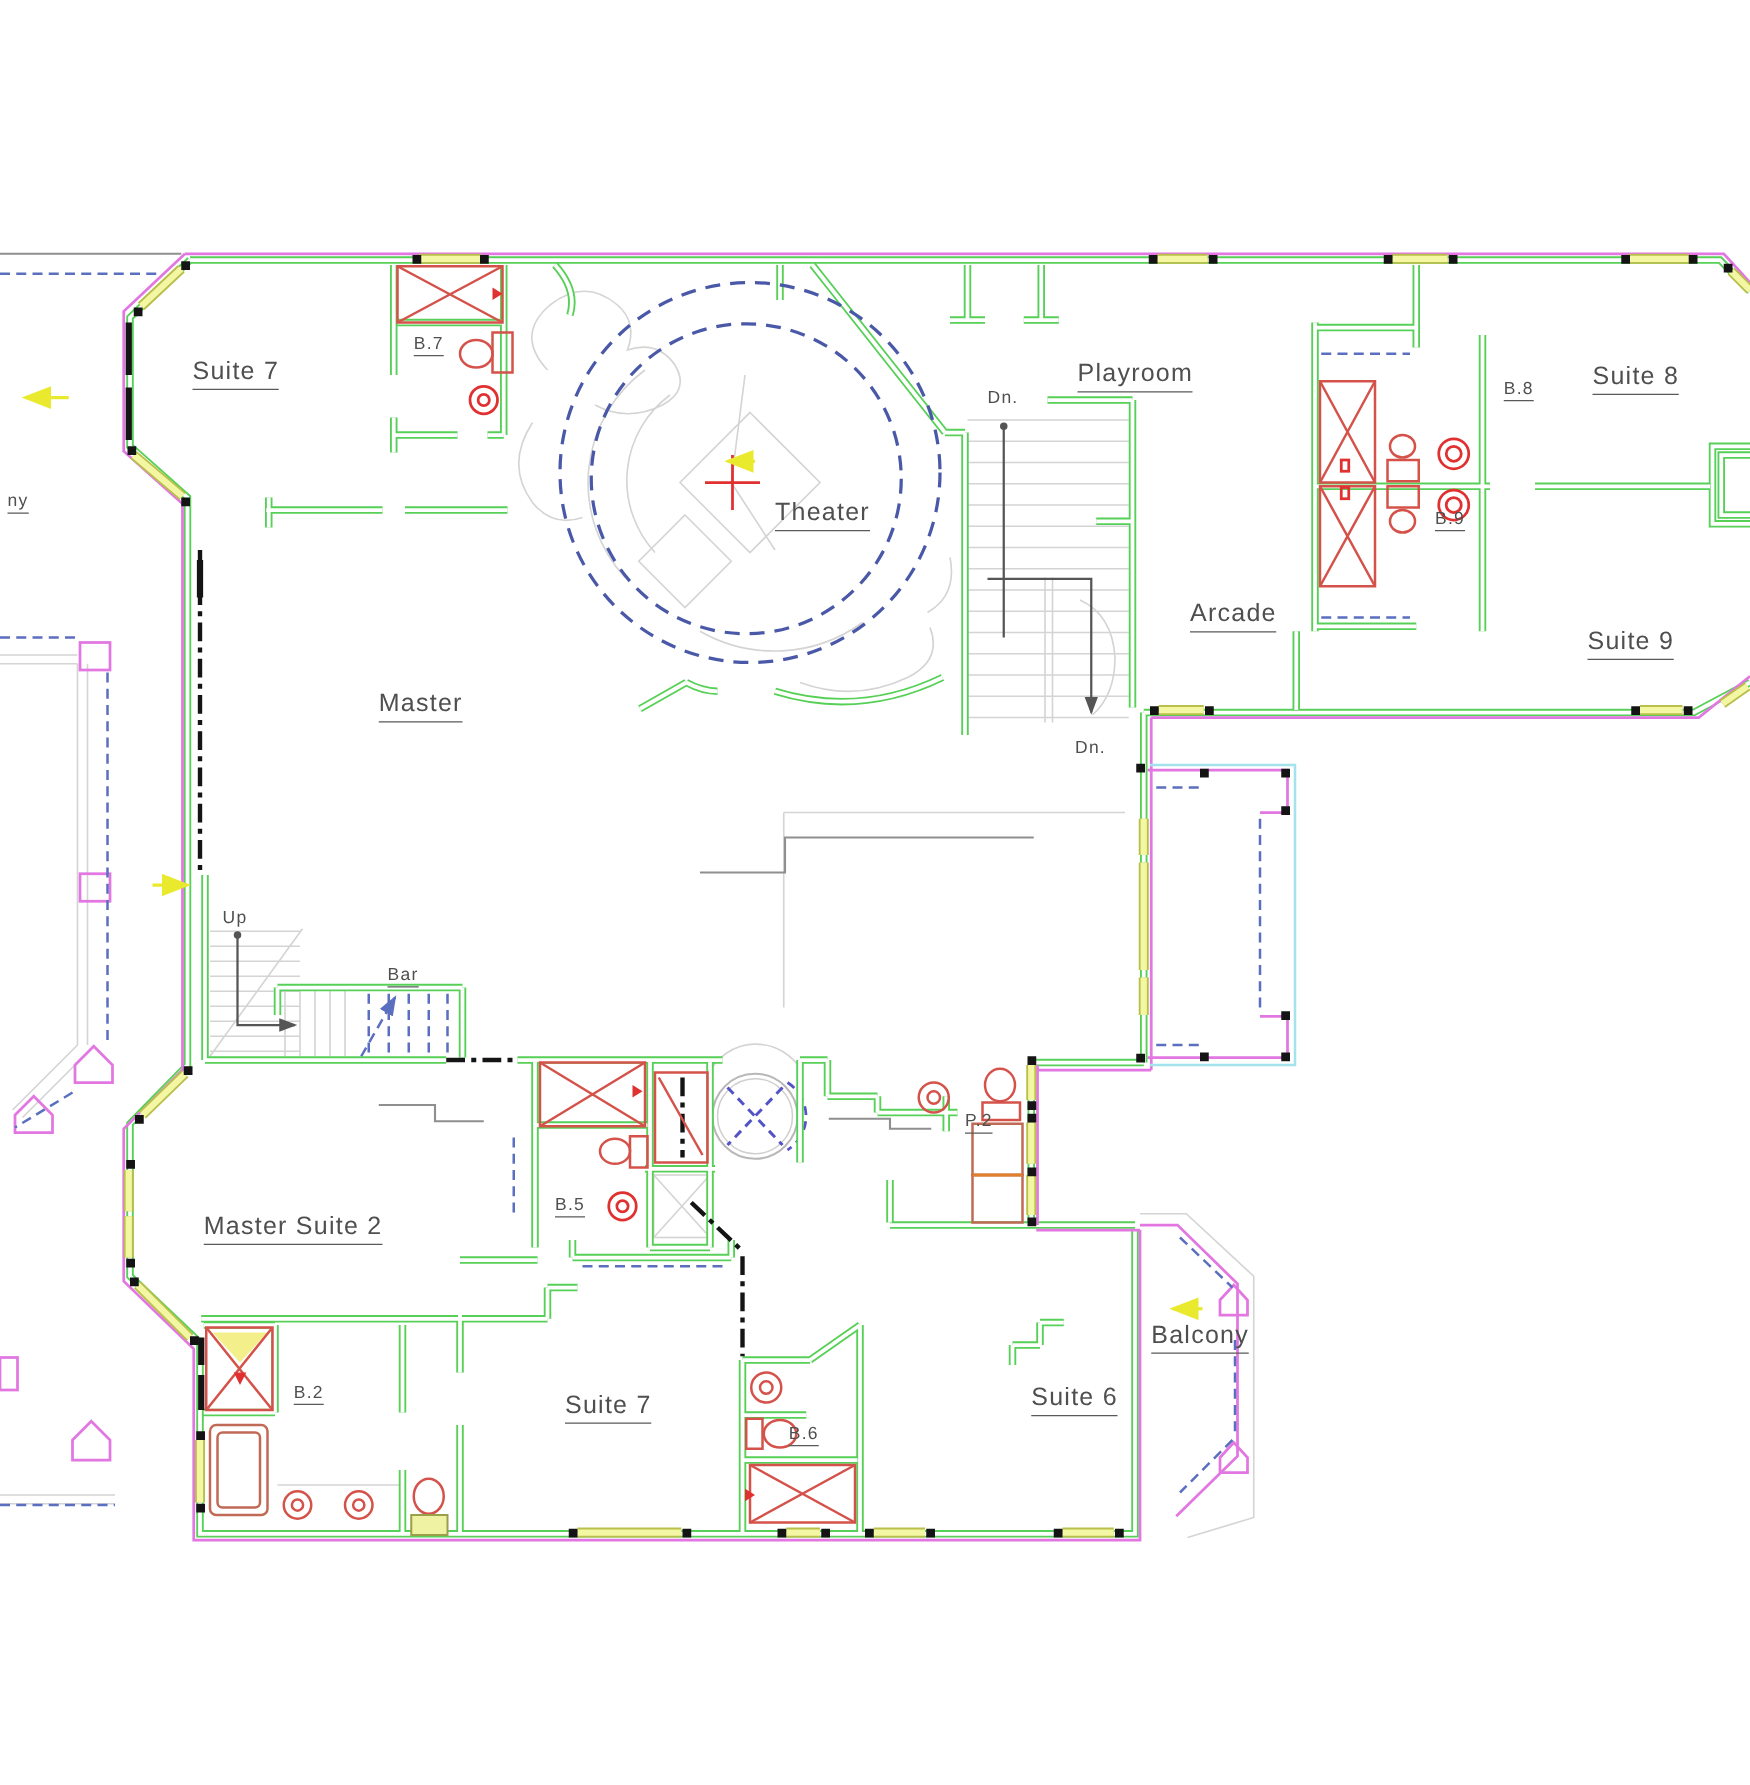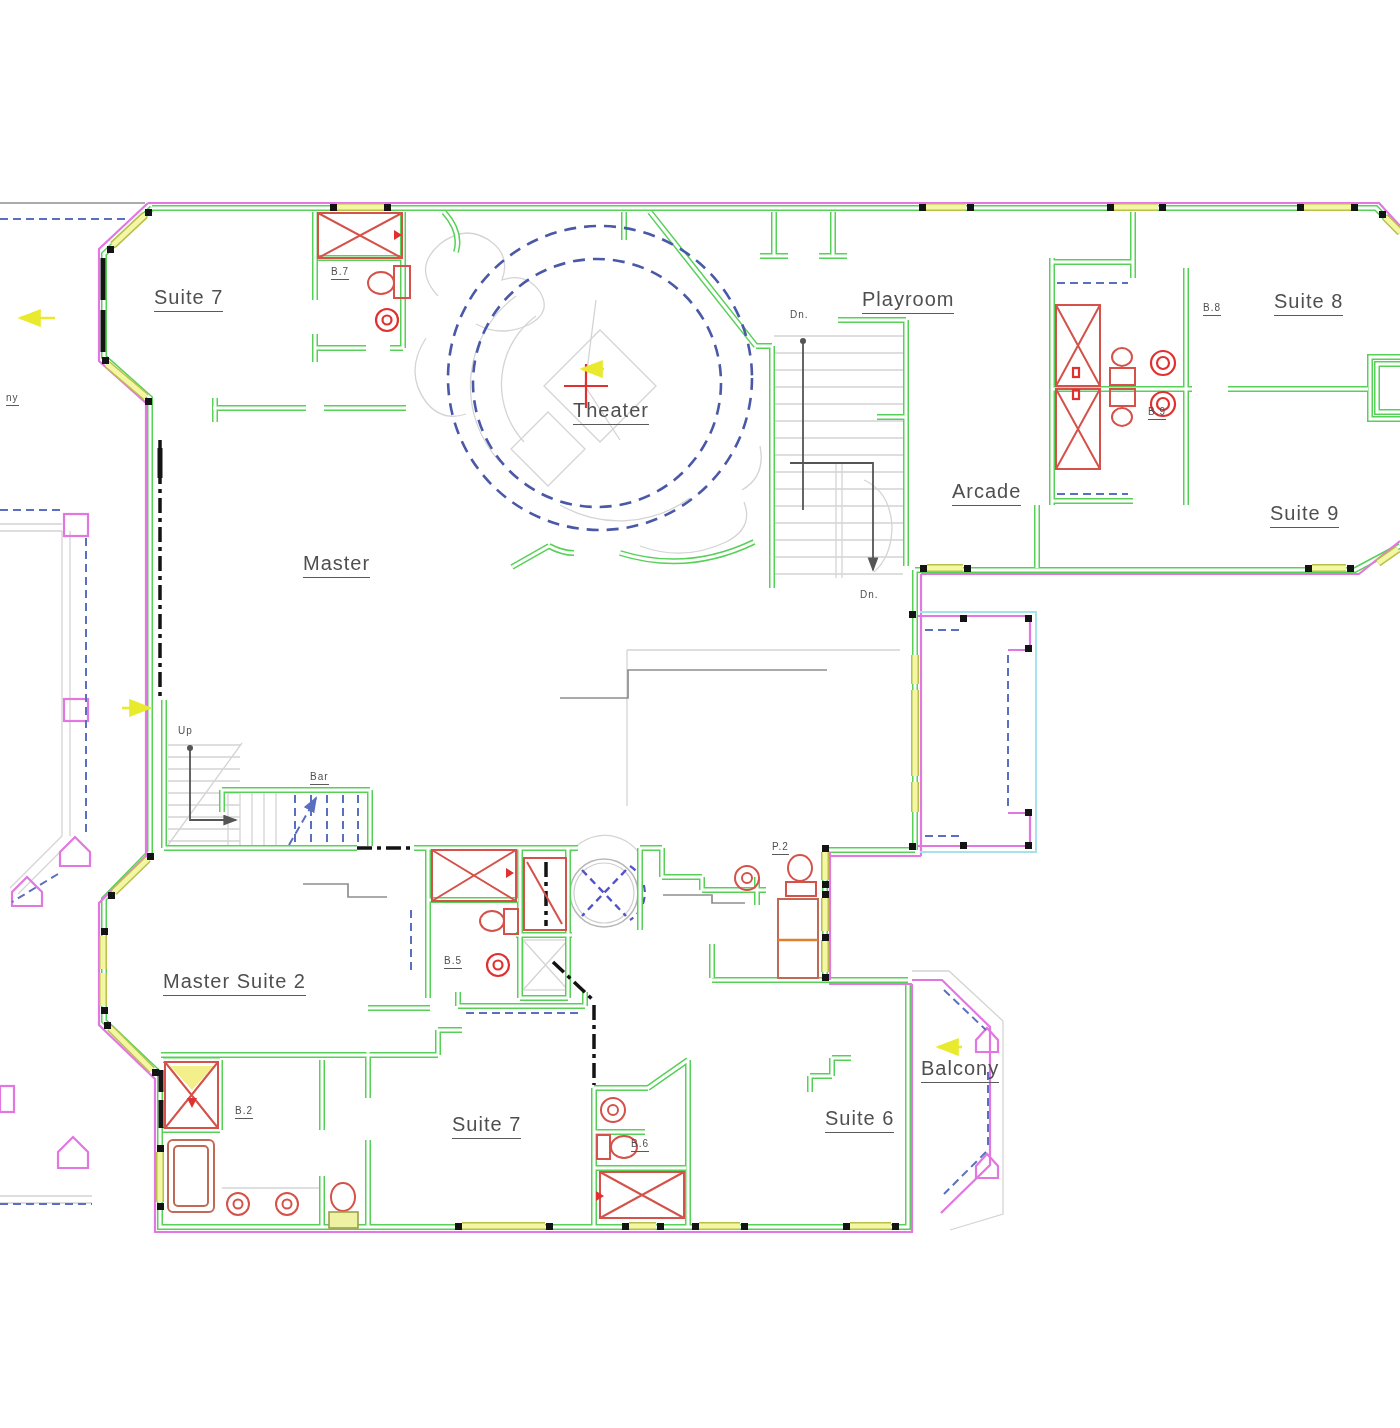--- a/index.html
+++ b/index.html
@@ -1,20 +1,20 @@
 <!DOCTYPE html>
 <html><head>
 <meta charset="utf-8">
 <style>
   html,body{margin:0;padding:0;background:#ffffff;}
   #plan{position:relative;width:1400px;height:1428px;background:#ffffff;overflow:hidden;
         font-family:"Liberation Sans", sans-serif;}
   svg{position:absolute;left:0;top:0;}
   .lbl{position:absolute;color:#4f4f4f;font-size:20px;letter-spacing:1px;white-space:nowrap;}
-  .sm{font-size:10px;}
+  .sm{font-size:14px;}
   .u{border-bottom:1.6px solid #5a5a5a;padding-bottom:2px;}
   
   .wg{stroke:#57d057;stroke-width:6;fill:none}
   .wgi{stroke:#ffffff;stroke-width:3;fill:none}
   .mag{stroke:#e277e2;stroke-width:2.2;fill:none}
   .cyan{stroke:#a5e3ec;stroke-width:2;fill:none}
   .win-o{stroke:#b9bf4a;stroke-width:8;fill:none}
   .win-i{stroke:#f3f6a3;stroke-width:5;fill:none}
   .blk{stroke:#141414;stroke-width:5;fill:none}
   .dashdot{stroke:#141414;stroke-width:3.5;fill:none;stroke-dasharray:15 5 4 5}
@@ -306,34 +306,34 @@
 
   <g>
     <path class="yel" d="M55,318 H20" marker-end="url(#ahy)"></path>
     <path class="yel" d="M122,708 H150" marker-end="url(#ahy)"></path>
     <path class="yel" d="M962,1047 H938" marker-end="url(#ahy)"></path>
   </g>
 </svg>
 
 <span class="lbl u" style="left:154px;top:286px">Suite 7</span>
 <span class="lbl sm u" style="left:331px;top:266px">B.7</span>
-<span class="lbl u" style="left:573px;top:399px">Theater</span>
+<span class="lbl u" style="left:620px;top:399px">Theater</span>
 <span class="lbl sm" style="left:790px;top:309px">Dn.</span>
 <span class="lbl u" style="left:862px;top:288px">Playroom</span>
 <span class="lbl sm u" style="left:1203px;top:302px">B.8</span>
 <span class="lbl u" style="left:1274px;top:290px">Suite 8</span>
 <span class="lbl u" style="left:952px;top:480px">Arcade</span>
 <span class="lbl sm u" style="left:1148px;top:406px">B.9</span>
 <span class="lbl u" style="left:1270px;top:502px">Suite 9</span>
 <span class="lbl u" style="left:303px;top:552px">Master</span>
 <span class="lbl sm" style="left:860px;top:589px">Dn.</span>
 <span class="lbl sm u" style="left:6px;top:392px">ny</span>
 <span class="lbl sm" style="left:178px;top:725px">Up</span>
 <span class="lbl sm u" style="left:310px;top:771px">Bar</span>
 <span class="lbl u" style="left:163px;top:970px">Master Suite 2</span>
 <span class="lbl sm u" style="left:444px;top:955px">B.5</span>
-<span class="lbl sm u" style="left:772px;top:841px">P.2</span>
+<span class="lbl sm u" style="left:772px;top:888px">P.2</span>
 <span class="lbl sm u" style="left:235px;top:1105px">B.2</span>
 <span class="lbl u" style="left:452px;top:1113px">Suite 7</span>
 <span class="lbl sm u" style="left:631px;top:1138px">B.6</span>
 <span class="lbl u" style="left:825px;top:1107px">Suite 6</span>
 <span class="lbl u" style="left:921px;top:1057px">Balcony</span>
 </div>
 
 </body></html>

